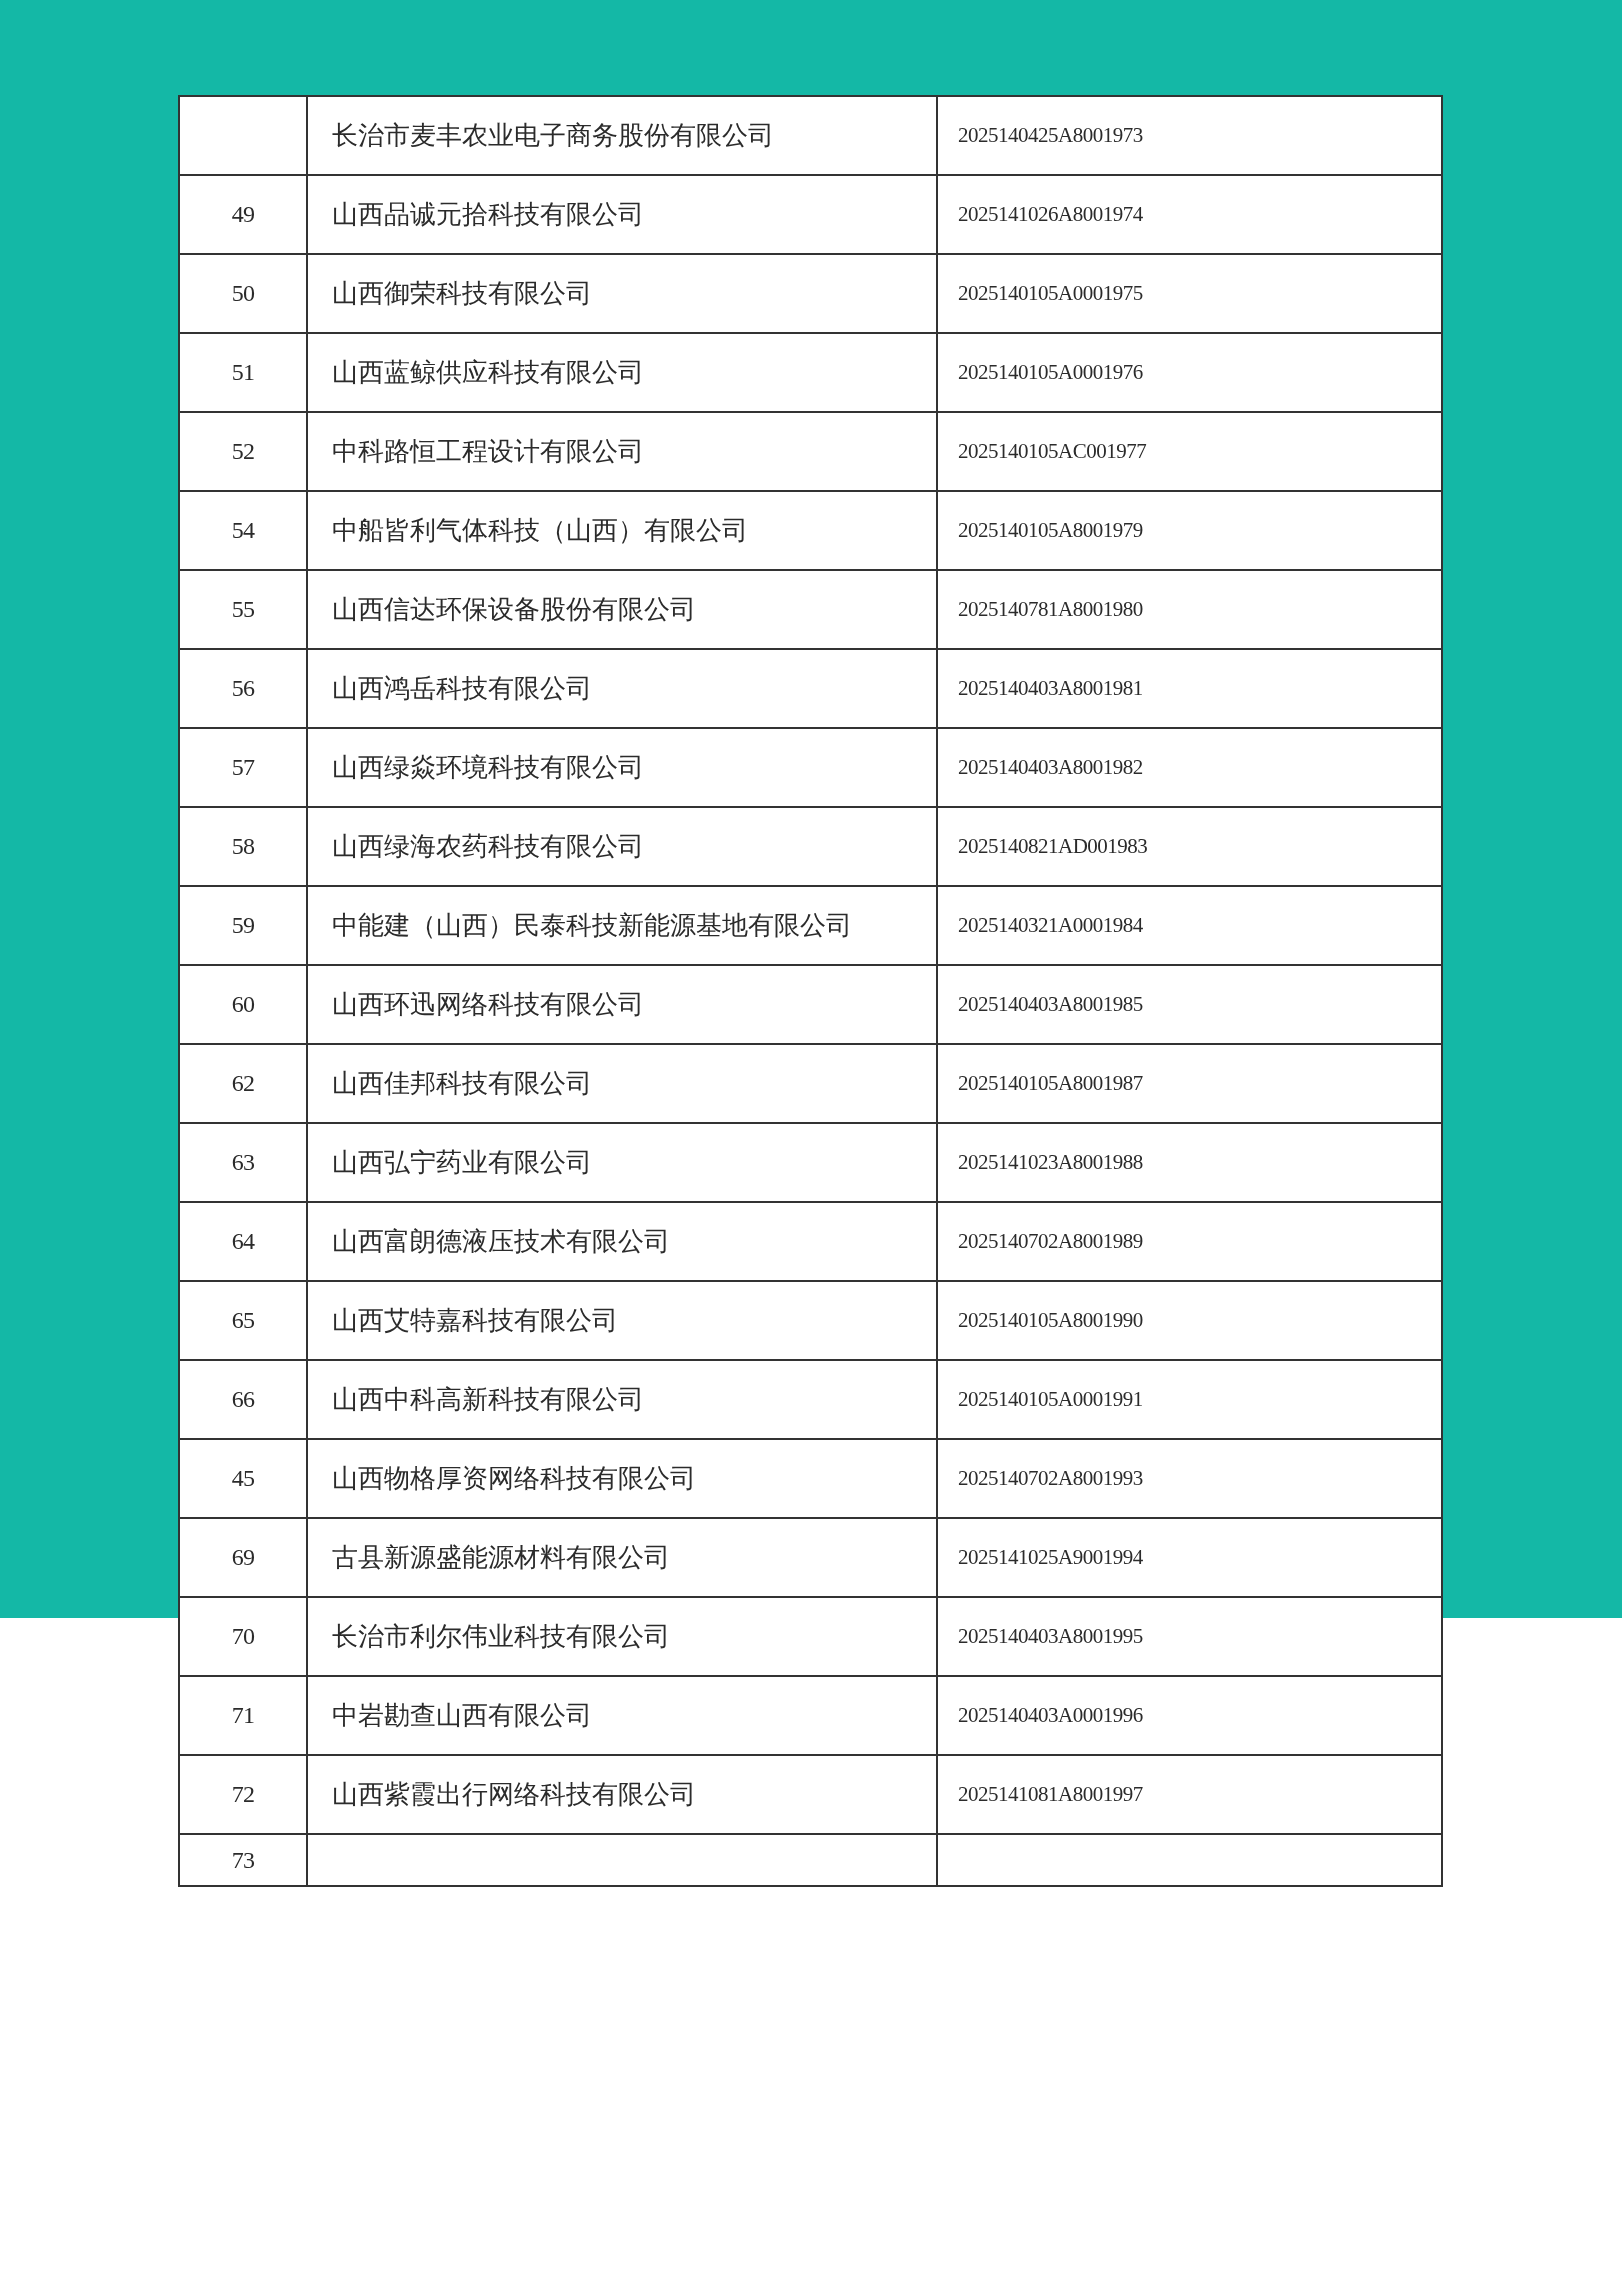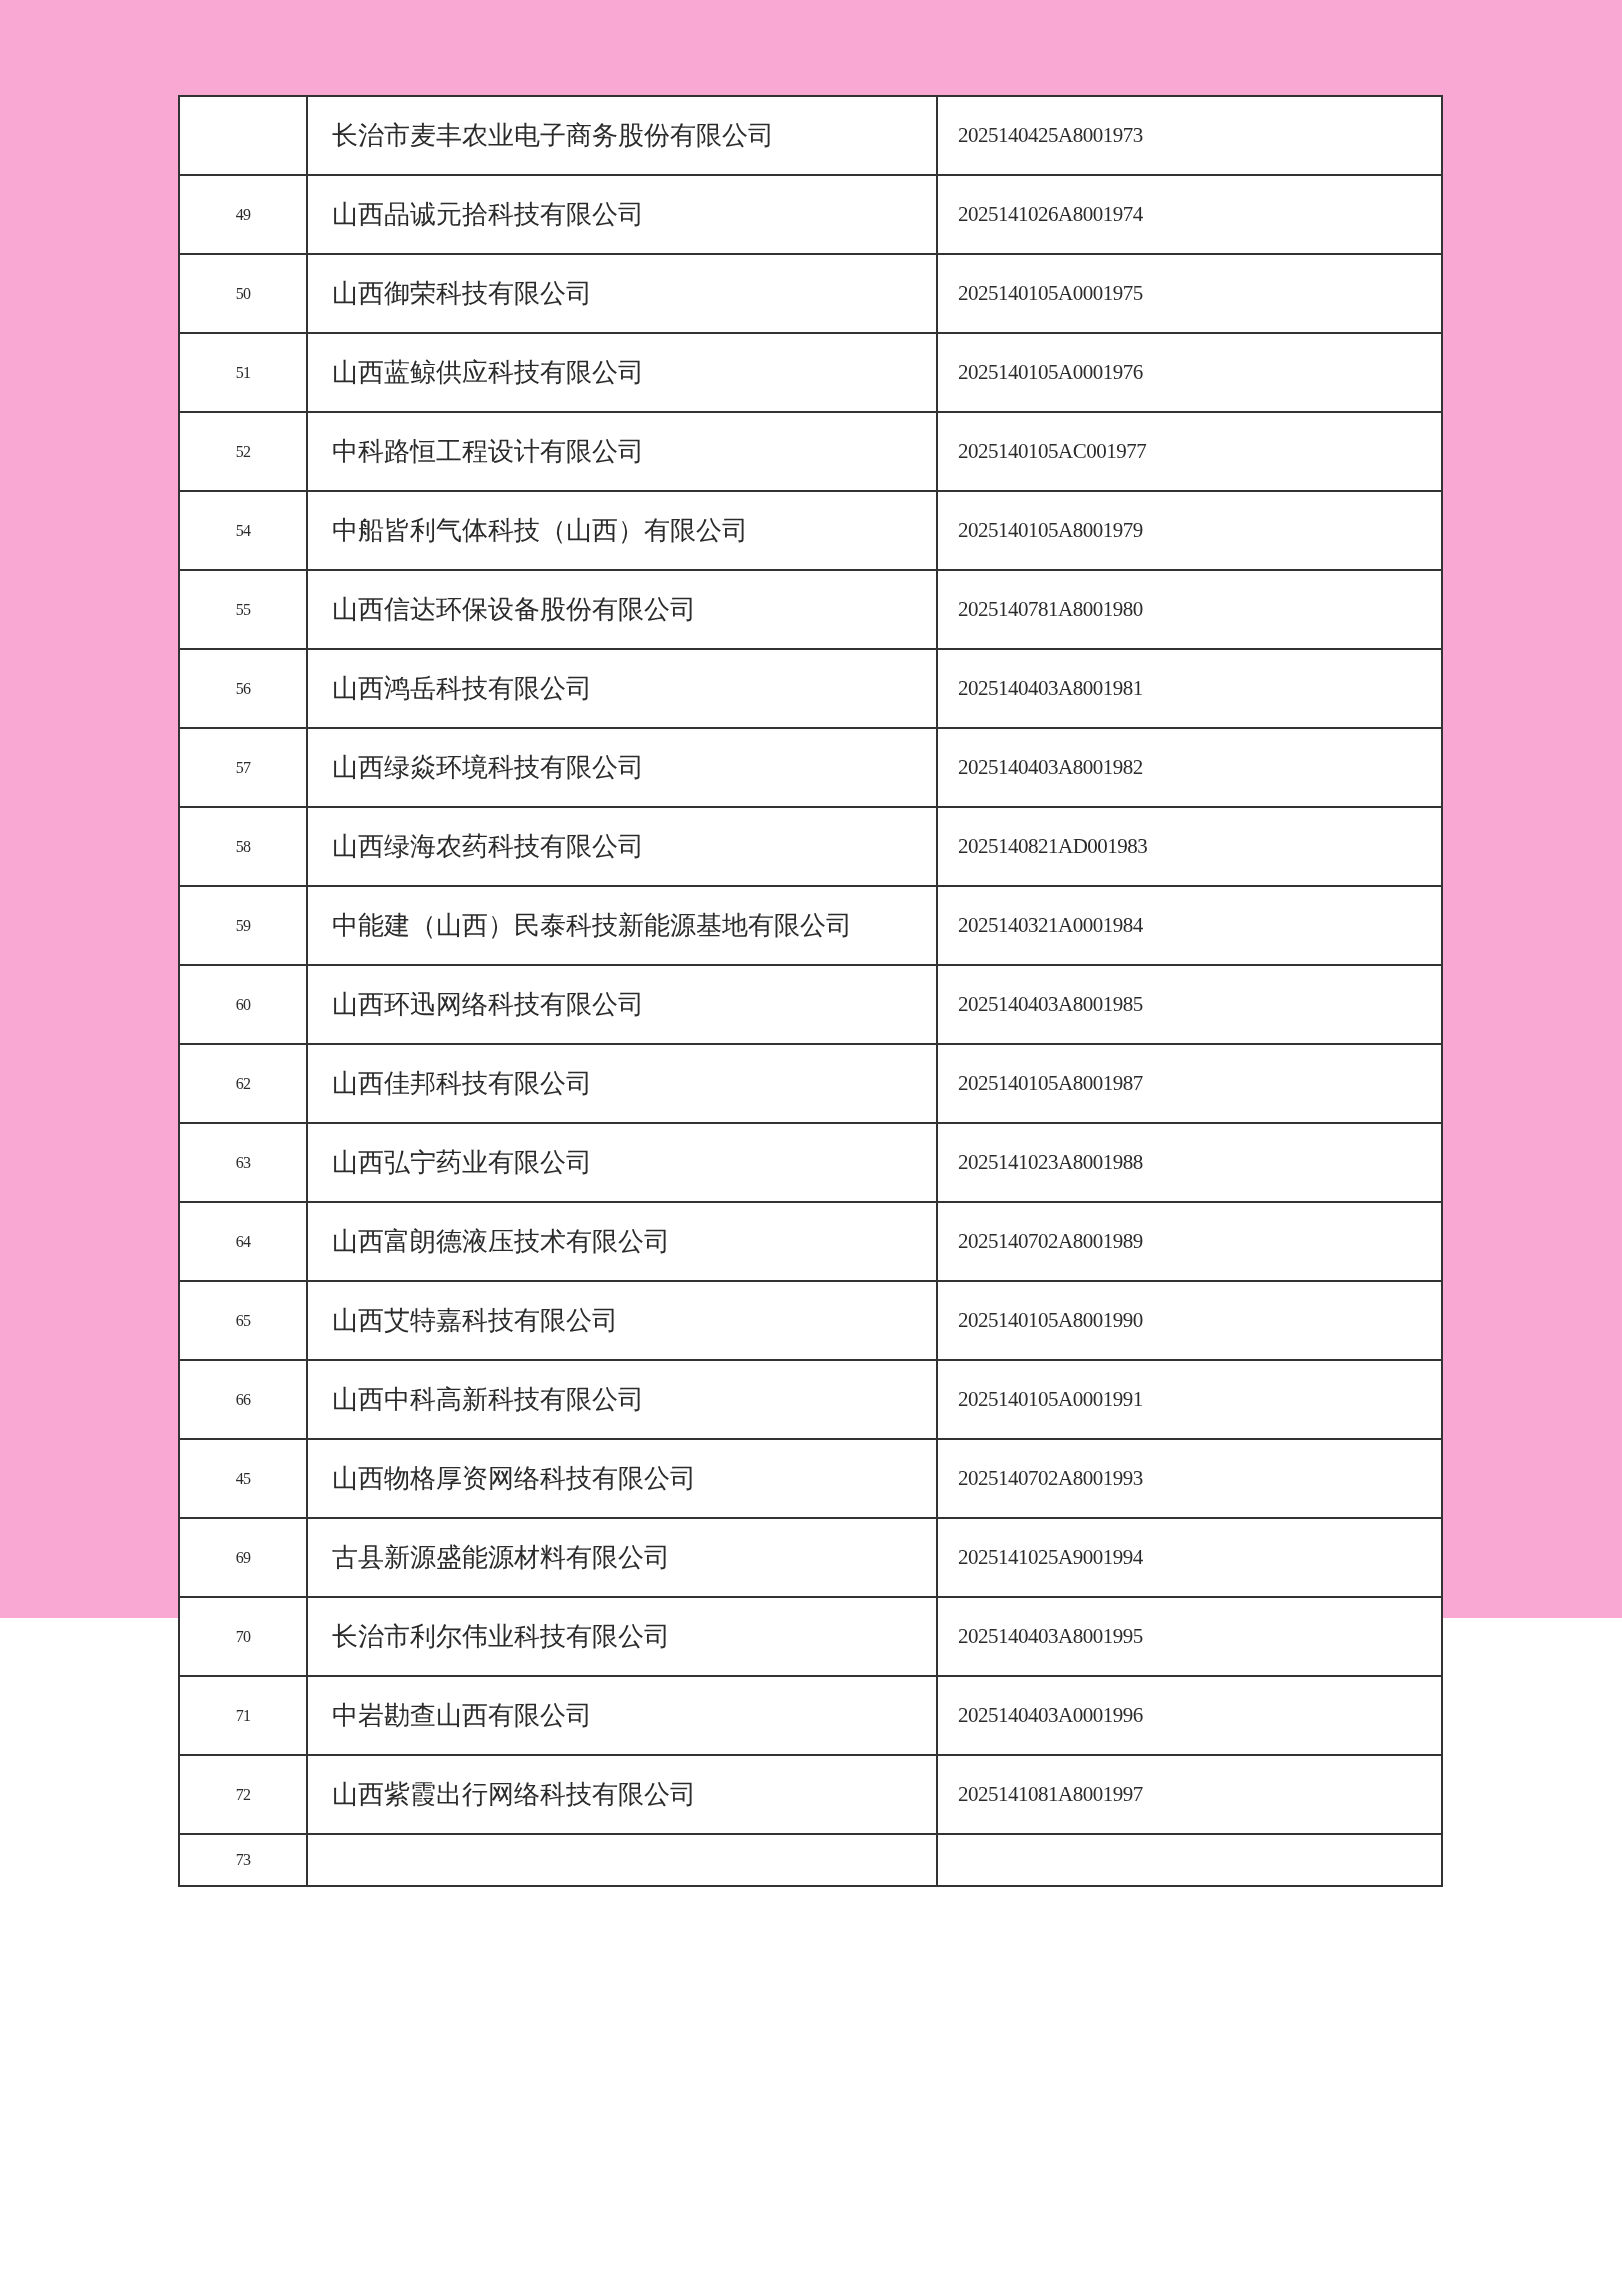--- a/index.html
+++ b/index.html
@@ -12,21 +12,21 @@
     height: 2295px;
     position: relative;
     overflow: hidden;
     font-family: "DejaVu Serif", "Liberation Serif", serif;
     color: #2b2b2b;
   }
   .page {
     position: absolute;
     left: 0; top: 0;
     width: 1622px; height: 1618px;
-    background: #f9a8d4;
+    background: #14b8a6;
   }
   table.list {
     position: absolute;
     left: 178px;
     top: 95px;
     width: 1264px;
     border-collapse: collapse;
     table-layout: fixed;
   }
   table.list td {
@@ -38,21 +38,21 @@
   }
   table.list tr.last td {
     height: 50px;
   }
   col.c-no   { width: 128px; }
   col.c-name { width: 630px; }
   col.c-code { width: 505px; }
   td.no {
     text-align: center;
     font-family: "Liberation Serif", "DejaVu Serif", serif;
-    font-size: 16px;
+    font-size: 24px;
     letter-spacing: -0.8px;
   }
   td.name {
     padding-left: 24px !important;
     font-family: "DejaVu Serif", "Liberation Serif", serif;
     font-size: 26px;
     white-space: nowrap;
     overflow: hidden;
     letter-spacing: 0px;
   }

